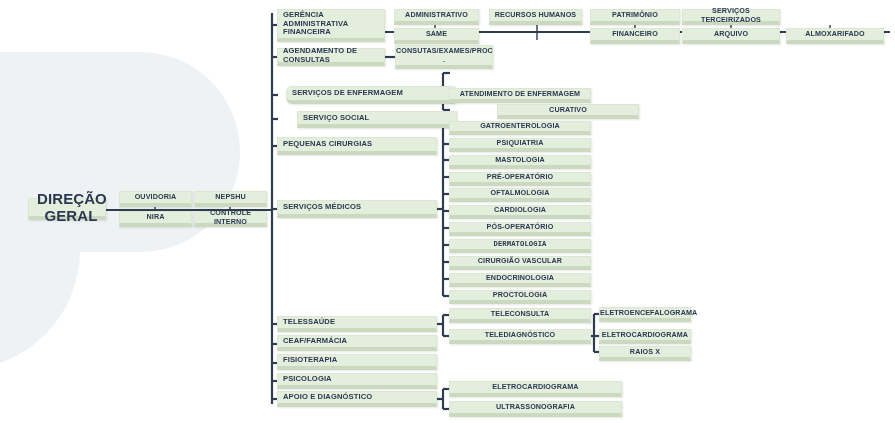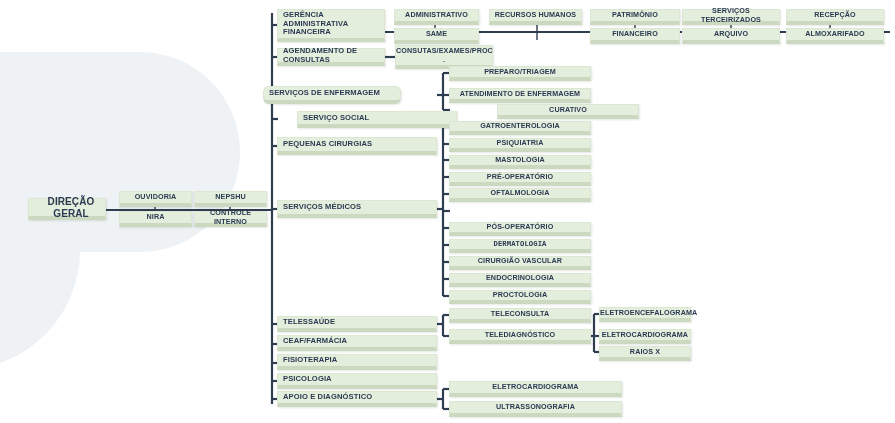--- a/index.html
+++ b/index.html
@@ -57,21 +57,21 @@
     align-items: center;
     z-index: 3;
     box-shadow: 1px 1px 2px rgba(0,0,0,0.10);
     line-height: 1.12;
   }
   .node.center { justify-content: center; text-align: center; }
   .node.left   { justify-content: flex-start; text-align: left; padding-left: 5px; }
   .node .txt { display: block; width: 100%; }
   .fs7  { font-size: 7.2px; }
   .fs75 { font-size: 7.6px; }
-  .fs9  { font-size: 10px; padding-left: 8px; }
+  .fs9  { font-size: 15px; padding-left: 8px; }
 </style>
 </head>
 <body>
 
 <div id="canvas">
 
   <div id="bg-blob"></div>
   <div id="bg-blob2"></div>
 
   <svg class="lines" viewBox="0 0 895 423" width="895" height="423">
@@ -166,21 +166,21 @@
   <div class="node center fs7" style="left:194px; top:211px; width:73px; height:16px;">
     <span class="txt">CONTROLE INTERNO</span>
   </div>
 
   <div class="node left fs75" style="left:277px; top:9px; width:108px; height:33px;">
     <span class="txt">GERÊNCIA ADMINISTRATIVA FINANCEIRA</span>
   </div>
   <div class="node left fs75" style="left:277px; top:48px; width:108px; height:18px;">
     <span class="txt">AGENDAMENTO DE CONSULTAS</span>
   </div>
-  <div class="node left fs75" style="left:263px; top:86px; width:138px; height:18px;border-radius:6px;">
+  <div class="node left fs75" style="left:286px; top:86px; width:172px; height:18px;border-radius:6px;">
     <span class="txt">SERVIÇOS DE ENFERMAGEM</span>
   </div>
   <div class="node left fs75" style="left:277px; top:111px; width:160px; height:17px;margin-left:20px;">
     <span class="txt">SERVIÇO SOCIAL</span>
   </div>
   <div class="node left fs75" style="left:277px; top:137px; width:160px; height:18px;">
     <span class="txt">PEQUENAS CIRURGIAS</span>
   </div>
   <div class="node left fs75" style="left:277px; top:200px; width:160px; height:18px;">
     <span class="txt">SERVIÇOS MÉDICOS</span>
@@ -206,44 +206,38 @@
   </div>
   <div class="node center fs7" style="left:489px; top:9px; width:93px; height:16px;">
     <span class="txt">RECURSOS HUMANOS</span>
   </div>
   <div class="node center fs7" style="left:590px; top:9px; width:90px; height:16px;">
     <span class="txt">PATRIMÔNIO</span>
   </div>
   <div class="node center fs7" style="left:682px; top:9px; width:98px; height:16px;">
     <span class="txt">SERVIÇOS TERCEIRIZADOS</span>
   </div>
-  <div class="node center fs7" style="left:786px; top:9px; width:98px; height:16px;">
-    <span class="txt">RECEPÇÃO</span>
-  </div>
 
   <div class="node center fs7" style="left:394px; top:28px; width:85px; height:16px;">
     <span class="txt">SAME</span>
   </div>
   <div class="node center fs7" style="left:590px; top:28px; width:90px; height:16px;">
     <span class="txt">FINANCEIRO</span>
   </div>
   <div class="node center fs7" style="left:682px; top:28px; width:98px; height:16px;">
     <span class="txt">ARQUIVO</span>
   </div>
   <div class="node center fs7" style="left:786px; top:28px; width:98px; height:16px;">
     <span class="txt">ALMOXARIFADO</span>
   </div>
 
   <div class="node center fs7" style="left:395px; top:45px; width:98px; height:24px;">
     <span class="txt">CONSUTAS/EXAMES/PROC .</span>
   </div>
 
-  <div class="node center fs7" style="left:449px; top:66px; width:142px; height:15px;">
-    <span class="txt">PREPARO/TRIAGEM</span>
-  </div>
   <div class="node center fs7" style="left:449px; top:88px; width:142px; height:15px;">
     <span class="txt">ATENDIMENTO DE ENFERMAGEM</span>
   </div>
   <div class="node center fs7" style="left:449px; top:104px; width:142px; height:15px;margin-left:48px;">
     <span class="txt">CURATIVO</span>
   </div>
 
   <div class="node center fs7" style="left:449px; top:121px; width:142px; height:14px;">
     <span class="txt">GATROENTEROLOGIA</span>
   </div>
@@ -252,20 +246,23 @@
   </div>
   <div class="node center fs7" style="left:449px; top:155px; width:142px; height:14px;">
     <span class="txt">MASTOLOGIA</span>
   </div>
   <div class="node center fs7" style="left:449px; top:172px; width:142px; height:14px;">
     <span class="txt">PRÉ-OPERATÓRIO</span>
   </div>
   <div class="node center fs7" style="left:449px; top:188px; width:142px; height:14px;">
     <span class="txt">OFTALMOLOGIA</span>
   </div>
+  <div class="node center fs7" style="left:449px; top:205px; width:142px; height:14px;">
+    <span class="txt">CARDIOLOGIA</span>
+  </div>
   <div class="node center fs7" style="left:449px; top:222px; width:142px; height:14px;">
     <span class="txt">PÓS-OPERATÓRIO</span>
   </div>
   <div class="node center fs7" style="left:449px; top:239px; width:142px; height:14px;font-family:Liberation Mono, monospace;">
     <span class="txt">DERMATOLOGIA</span>
   </div>
   <div class="node center fs7" style="left:449px; top:256px; width:142px; height:14px;">
     <span class="txt">CIRURGIÃO VASCULAR</span>
   </div>
   <div class="node center fs7" style="left:449px; top:273px; width:142px; height:14px;">

